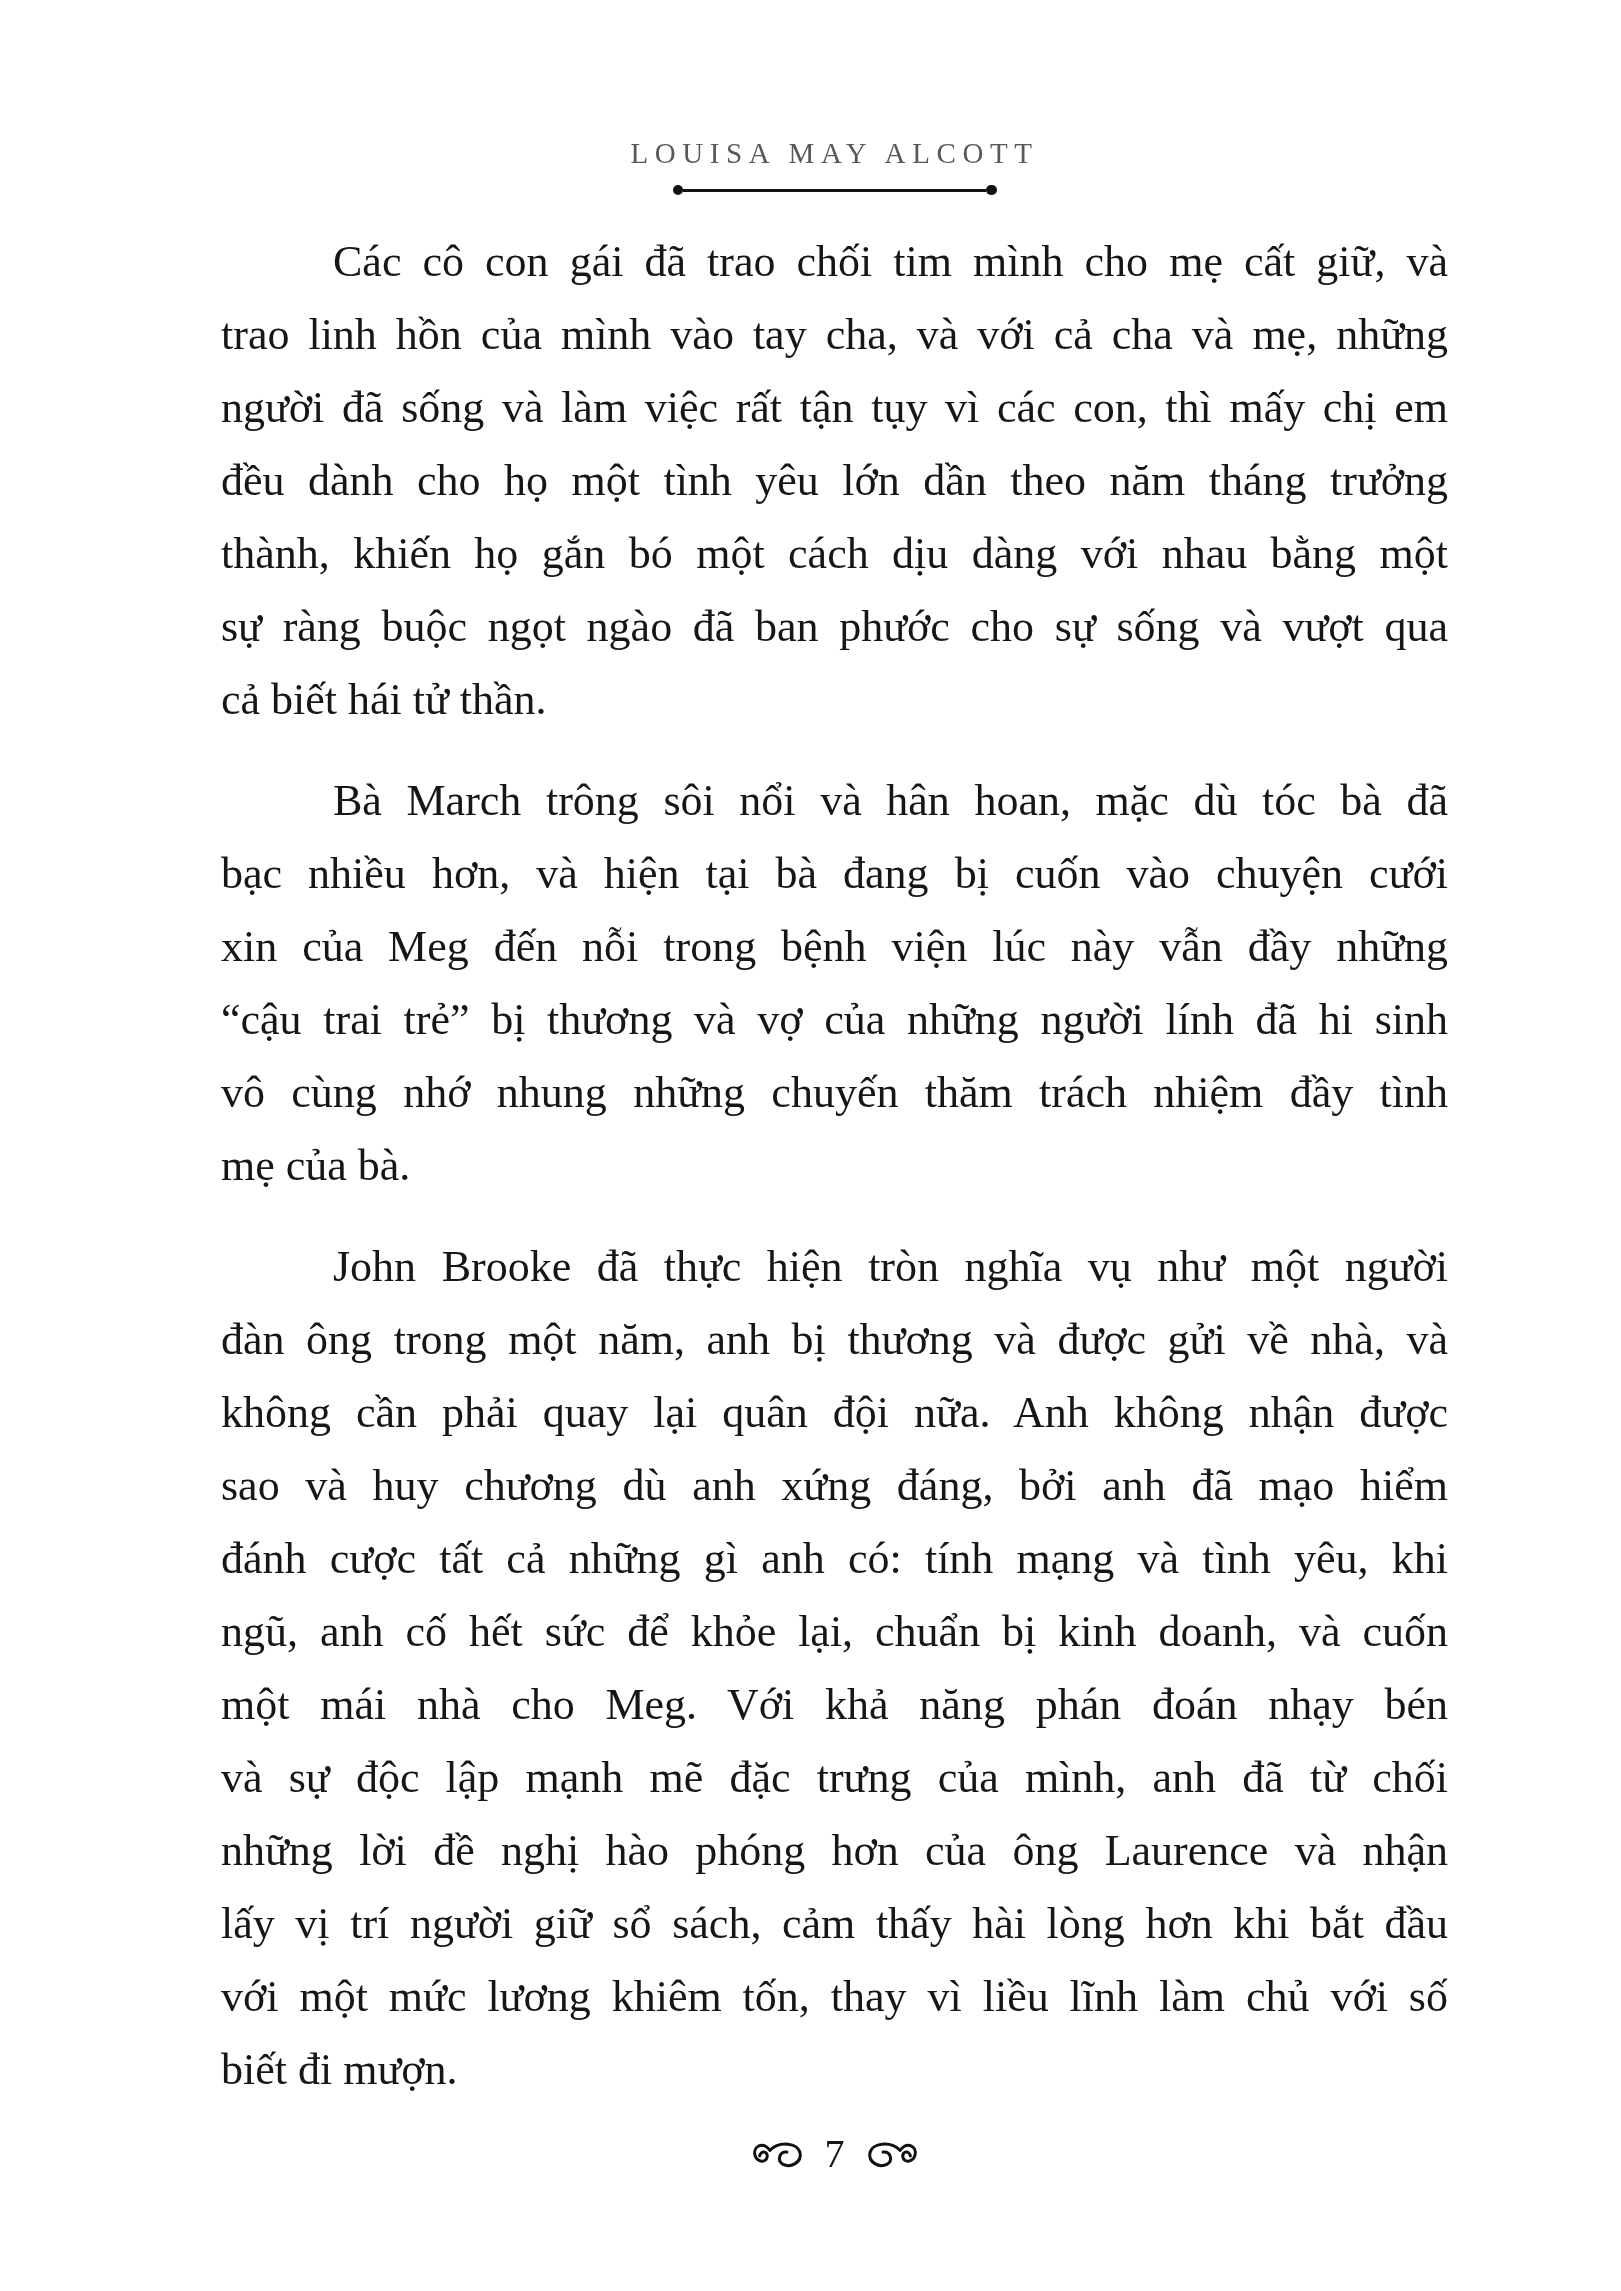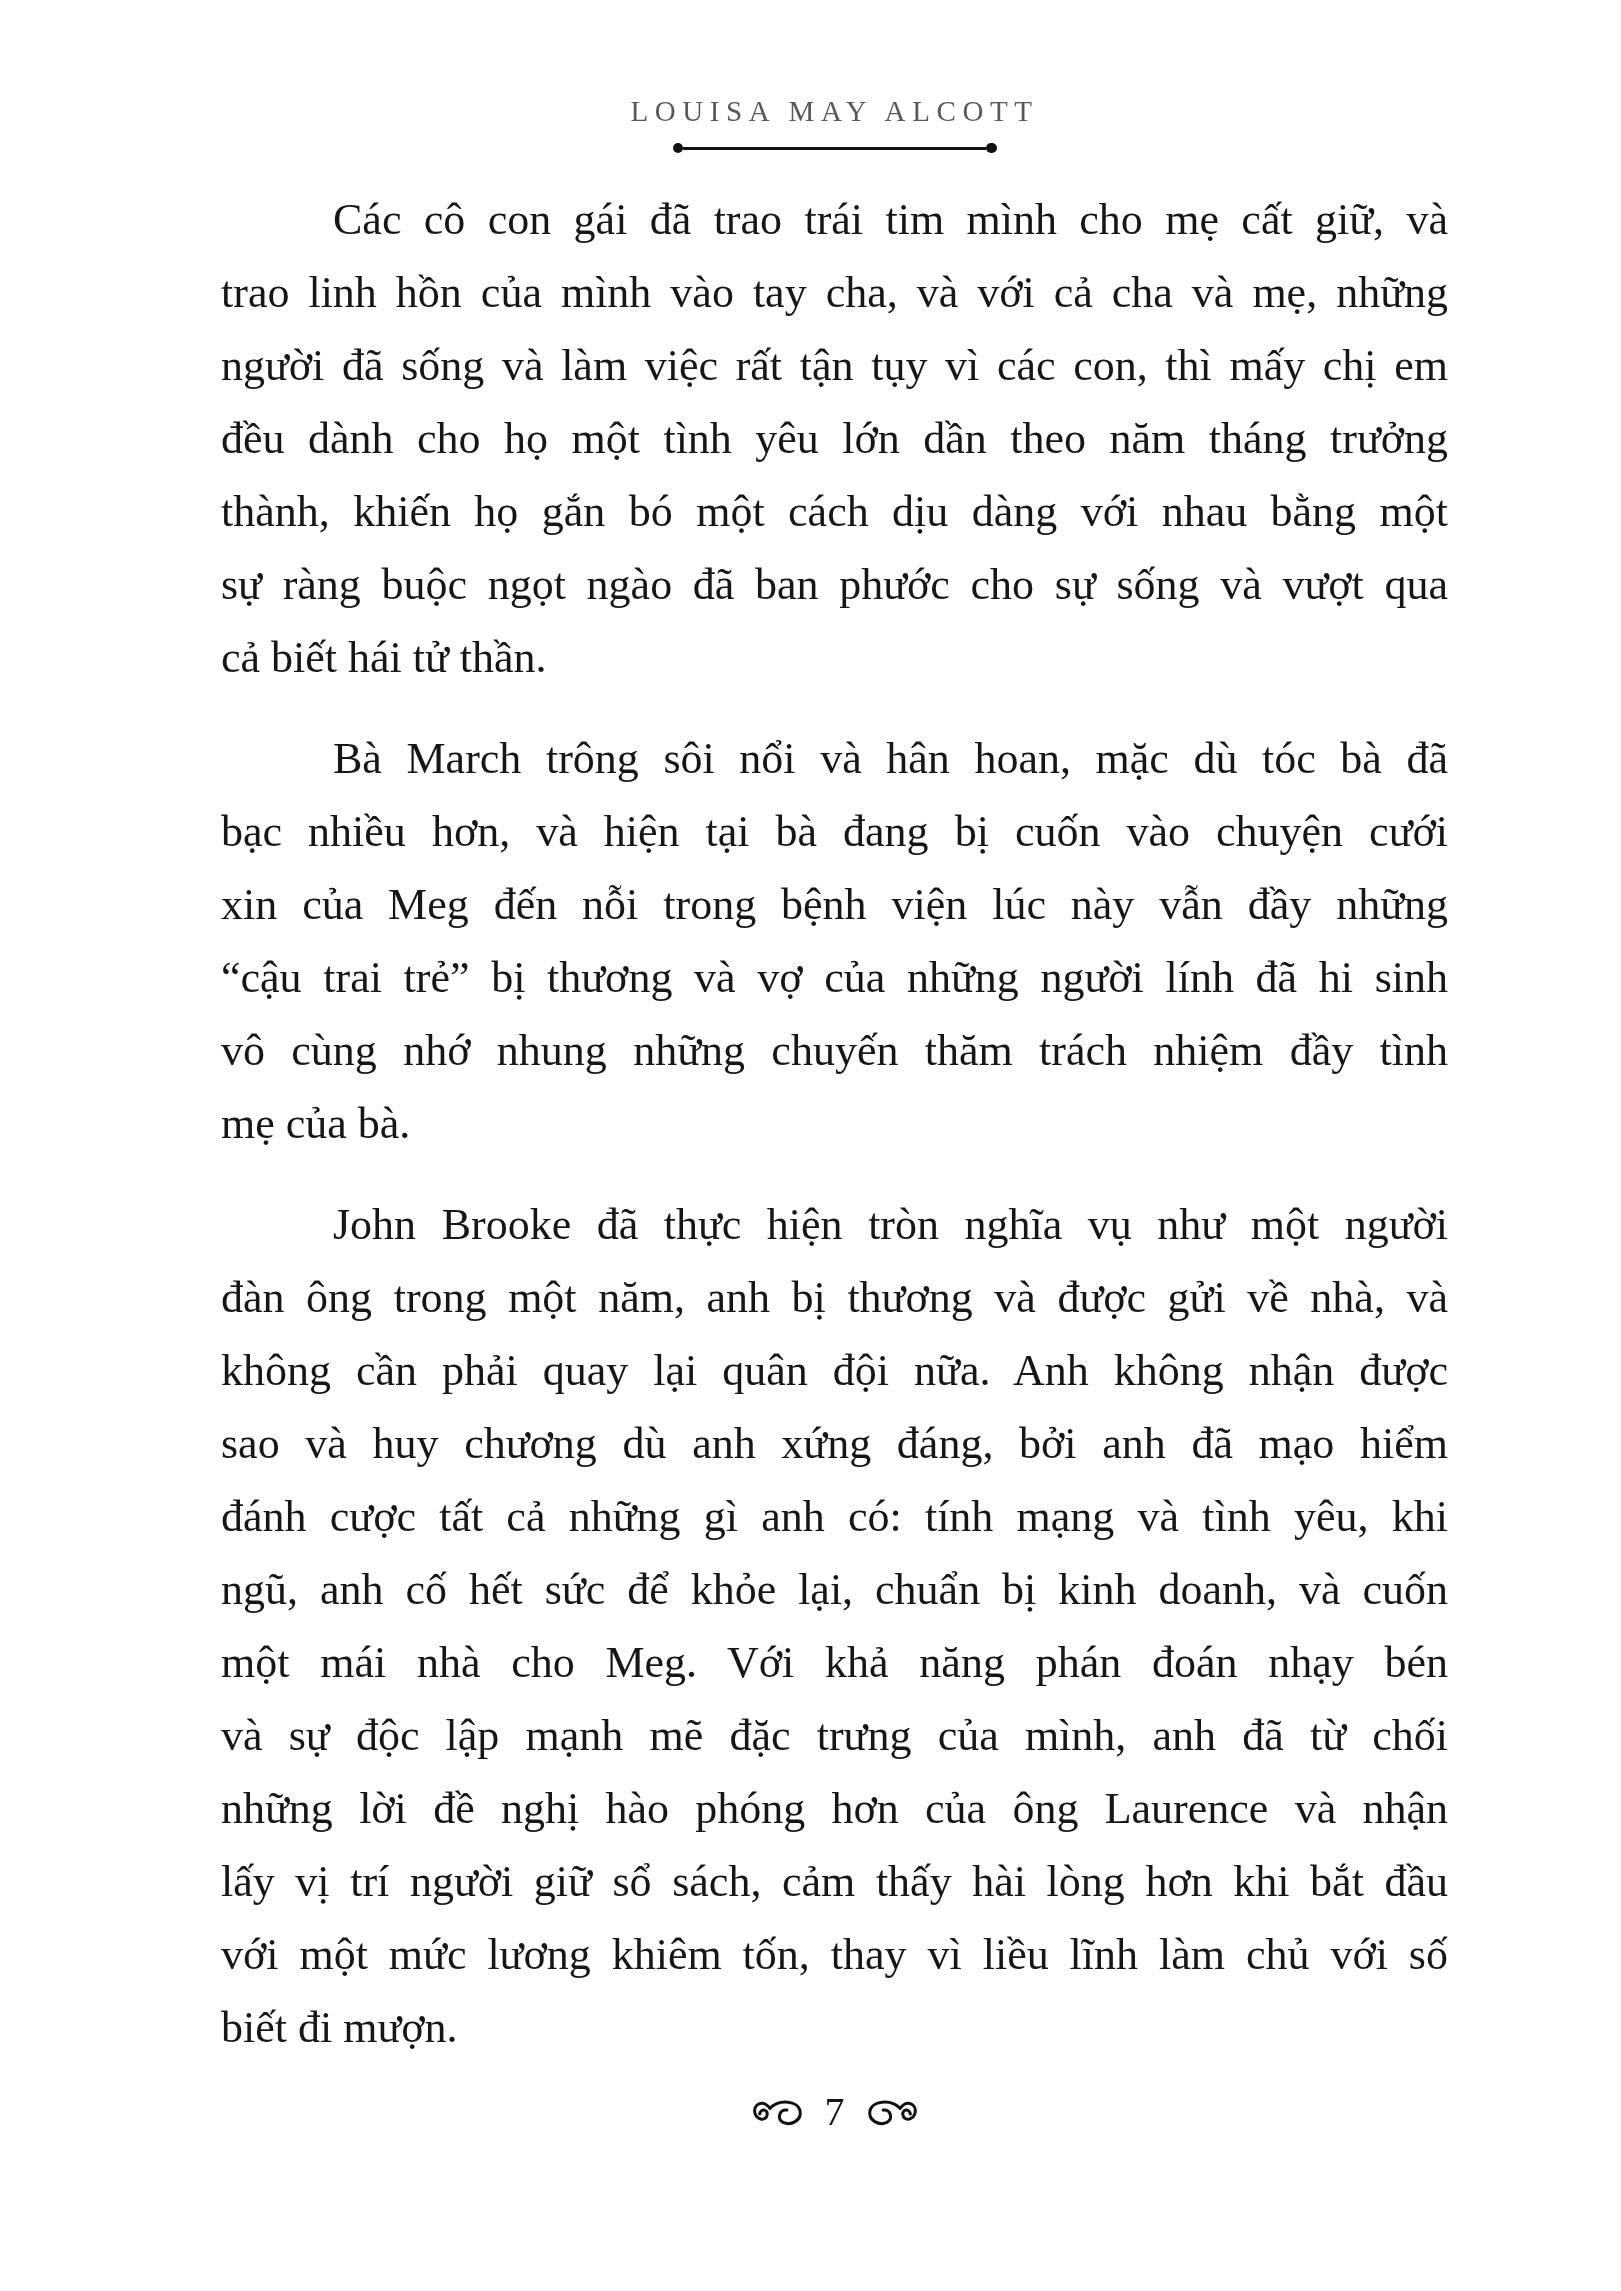--- a/index.html
+++ b/index.html
@@ -6,20 +6,21 @@
   body {
     width: 1621px;
     height: 2291px;
     background: #ffffff;
     overflow: hidden;
     font-family: "Liberation Serif", "DejaVu Serif", serif;
   }
   .content {
     width: 1227px;
     margin-left: 221px;
+    margin-top: 42px;
   }
   
   .page-header {
     padding-top: 95px;
     text-align: center;
   }
   .author-name {
     font-size: 29px;
     letter-spacing: 6.6px;
     color: var(--header-color, #595959);
@@ -90,21 +91,21 @@
     <div class="header-rule">
       <span class="dot"></span>
       <span class="bar"></span>
       <span class="dot"></span>
     </div>
   </header>
 
   <main class="page-body">
     <div>
         <p class="para">
-          <span class="line first">Các cô con gái đã trao trái tim mình cho mẹ cất giữ, và</span>
+          <span class="line first">Các cô con gái đã trao chối tim mình cho mẹ cất giữ, và</span>
           <span class="line">trao linh hồn của mình vào tay cha, và với cả cha và mẹ, những</span>
           <span class="line">người đã sống và làm việc rất tận tụy vì các con, thì mấy chị em</span>
           <span class="line">đều dành cho họ một tình yêu lớn dần theo năm tháng trưởng</span>
           <span class="line">thành, khiến họ gắn bó một cách dịu dàng với nhau bằng một</span>
           <span class="line">sự ràng buộc ngọt ngào đã ban phước cho sự sống và vượt qua</span>
           <span class="line last">cả biết hái tử thần.</span>
         </p>
         <p class="para">
           <span class="line first">Bà March trông sôi nổi và hân hoan, mặc dù tóc bà đã</span>
           <span class="line">bạc nhiều hơn, và hiện tại bà đang bị cuốn vào chuyện cưới</span>

